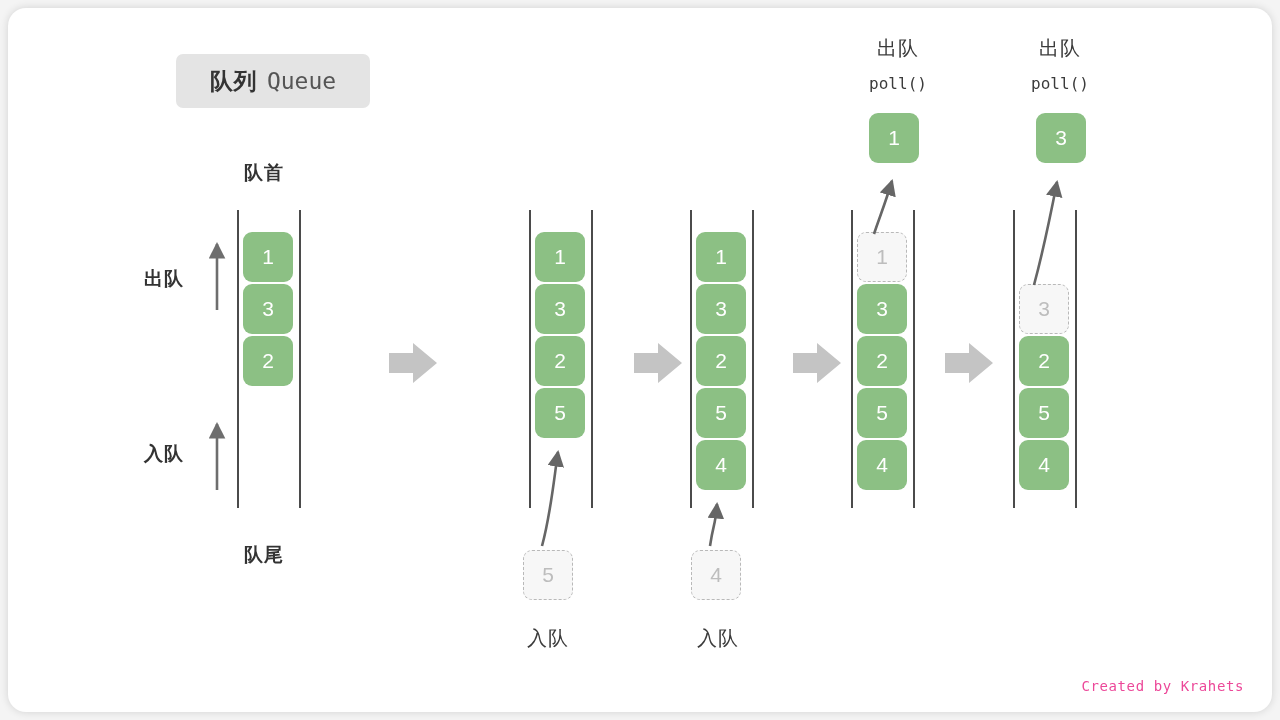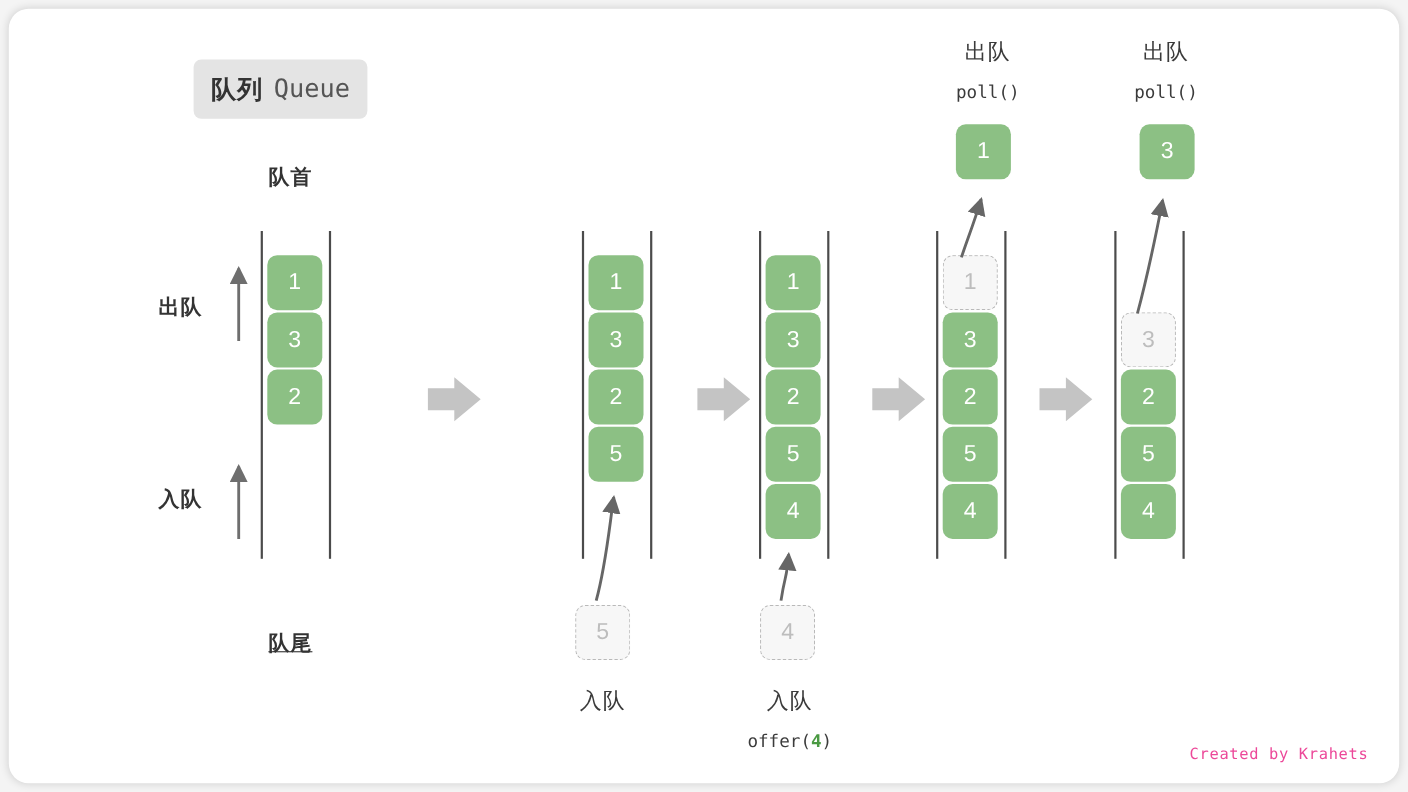--- a/index.html
+++ b/index.html
@@ -32,21 +32,21 @@
     box-shadow: 0 0 8px rgba(0,0,0,0.14);
     box-sizing: border-box;
     overflow: hidden;
   }
 
   
   .title-badge {
     position: absolute;
     left: 168px;
     top: 46px;
-    width: 158px;
+    width: 194px;
     height: 54px;
     background: #e4e4e4;
     border-radius: 7px;
     display: flex;
     align-items: center;
     justify-content: center;
     gap: 10px;
   }
   .title-cn {
     font-size: 23px;
@@ -146,22 +146,22 @@
 <body>
 
 <div id="figure">
   <div id="card">
 
     <div class="title-badge">
       <span class="title-cn">队列</span>
       <span class="title-en">Queue</span>
     </div>
 
-    <div class="cn-label" style="left:236px; top:140px;text-align:center;">队首</div>
-    <div class="cn-label" style="left:236px; top:564px;text-decoration:underline;">队尾</div>
+    <div class="cn-label" style="left:236px; top:152px;text-align:center;">队首</div>
+    <div class="cn-label" style="left:236px; top:534px;">队尾</div>
 
     <div class="cn-label" style="left:136px; top:258px;">出队</div>
     <div class="cn-label" style="left:136px; top:433px;">入队</div>
 
     <div>
       <div class="rail" style="left:229px; top:202px; height:298px;"></div>
       <div class="rail" style="left:291px; top:202px; height:298px;"></div>
       <div class="cell filled" style="left:235px; top:224px;">1</div>
       <div class="cell filled" style="left:235px; top:276px;">3</div>
       <div class="cell filled" style="left:235px; top:328px;">2</div>
@@ -185,21 +185,20 @@
       <div class="rail" style="left:744px; top:202px; height:298px;"></div>
       <div class="cell filled" style="left:688px; top:224px;">1</div>
       <div class="cell filled" style="left:688px; top:276px;">3</div>
       <div class="cell filled" style="left:688px; top:328px;">2</div>
       <div class="cell filled" style="left:688px; top:380px;">5</div>
       <div class="cell filled" style="left:688px; top:432px;">4</div>
       <div class="cell ghost" style="left:683px; top:542px;">4</div>
     </div>
     <div class="op-label" style="left:610px; top:612px; width:200px;">
       <span class="op-cn">入队</span>
-      <span class="op-code"><span>offer(</span><span class="arg">4</span><span>)</span></span>
     </div>
 
     <div>
       <div class="rail" style="left:843px; top:202px; height:298px;"></div>
       <div class="rail" style="left:905px; top:202px; height:298px;"></div>
       <div class="cell ghost" style="left:849px; top:224px;">1</div>
       <div class="cell filled" style="left:849px; top:276px;">3</div>
       <div class="cell filled" style="left:849px; top:328px;">2</div>
       <div class="cell filled" style="left:849px; top:380px;">5</div>
       <div class="cell filled" style="left:849px; top:432px;">4</div>

